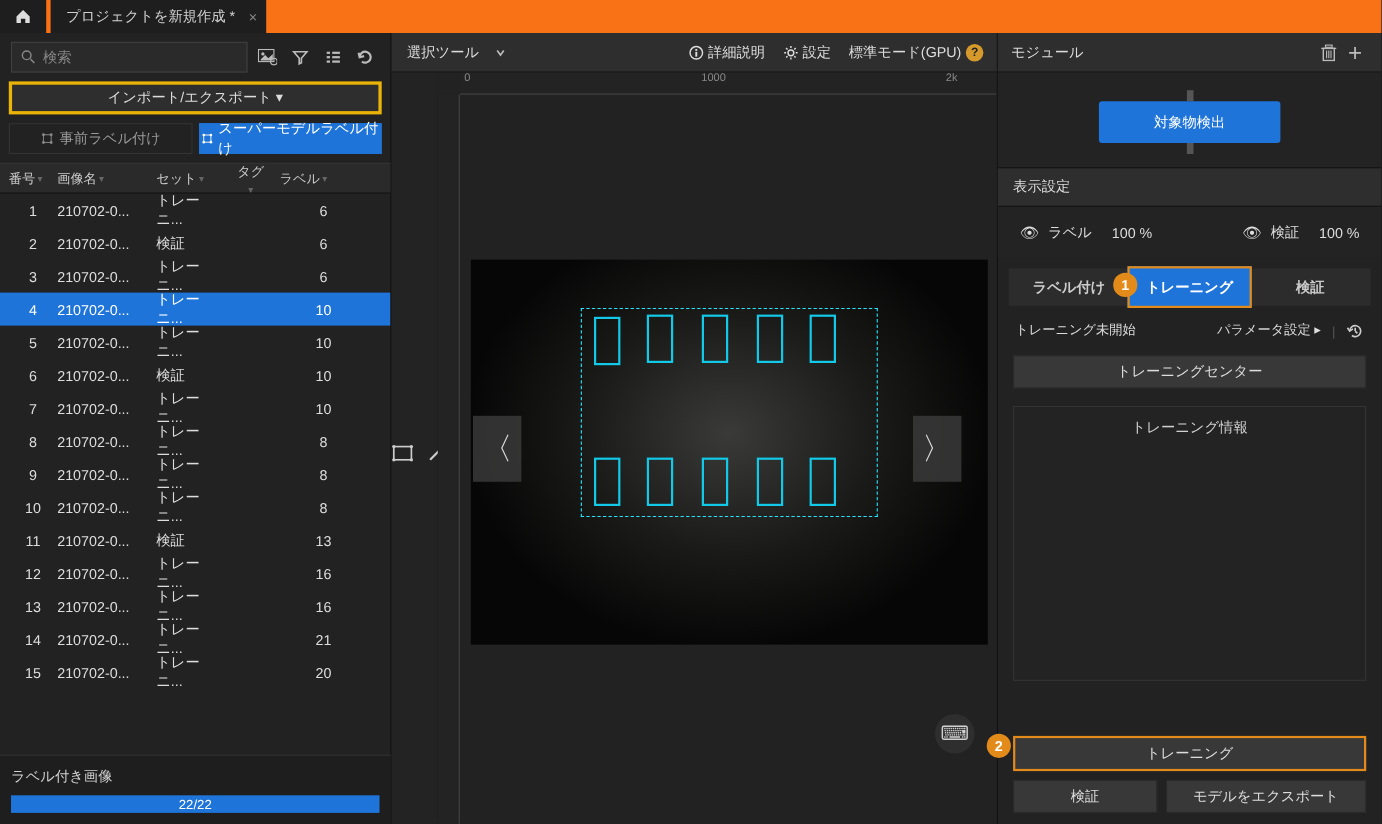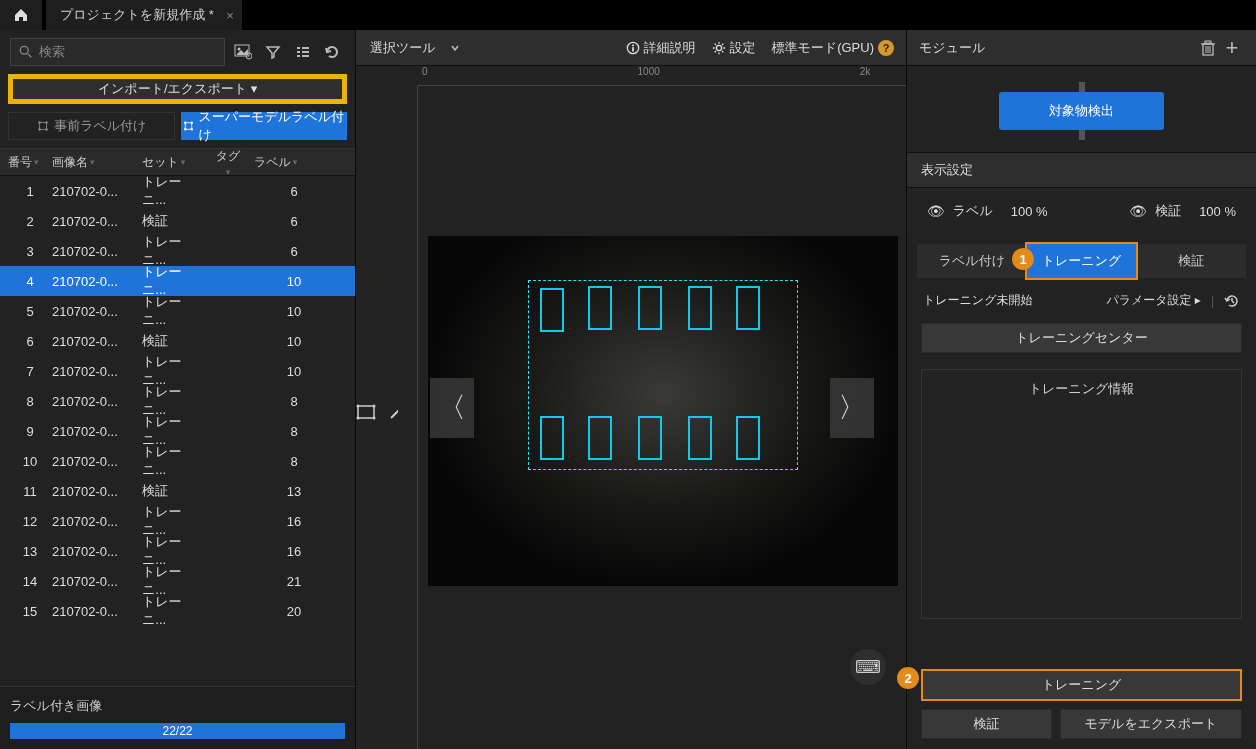--- a/index.html
+++ b/index.html
@@ -1,26 +1,26 @@
 <!DOCTYPE html>
 <html><head>
 <meta charset="utf-8">
 <style>
 * { margin: 0; padding: 0; box-sizing: border-box; font-family: "Segoe UI", -apple-system, sans-serif; }
 body { background: #1e1e1e; color: #d0d0d0; font-size: 13px; width: 1256px; height: 749px; overflow: hidden; display: flex; flex-direction: column; }
-.titlebar { height: 30px; background: #000000; display: flex; align-items: center; }
+.titlebar { height: 30px; background: #f97316; display: flex; align-items: center; }
 .home-btn { width: 42px; height: 30px; display: flex; align-items: center; justify-content: center; background: #1e1e1e; }
 .tab { padding: 0 28px 0 14px; height: 30px; display: flex; align-items: center; background: #1e1e1e; position: relative; margin-left: 4px; }
 .tab .close { position: absolute; right: 8px; color: #888; }
 .main { flex: 1; display: flex; overflow: hidden; }
 .left-panel { width: 356px; background: #222; border-right: 1px solid #0a0a0a; display: flex; flex-direction: column; }
 .search-row { display: flex; align-items: center; gap: 6px; padding: 8px 10px; }
 .search-box { flex: 1; background: #2a2a2a; border: 1px solid #404040; height: 28px; display: flex; align-items: center; padding: 0 8px; color: #888; }
 .icon-btn { width: 24px; height: 24px; display: flex; align-items: center; justify-content: center; color: #bbb; }
-.import-export { margin: 0 8px 8px; background: #2e2e2e; border: 5px solid #eab308; height: 30px; display: flex; align-items: center; justify-content: center; color: #ddd; }
+.import-export { margin: 0 8px 8px; background: #2e2e2e; border: 3px solid #eab308; height: 30px; display: flex; align-items: center; justify-content: center; color: #ddd; }
 .label-btns { display: flex; gap: 6px; padding: 0 8px 8px; }
 .label-btn { flex: 1; height: 28px; display: flex; align-items: center; justify-content: center; color: #999; border: 1px solid #333; }
 .label-btn.active { background: #1e74d8; color: #fff; border: 1px solid #1e74d8; }
 .table-head { display: flex; background: #2a2a2a; border-top: 1px solid #333; border-bottom: 1px solid #111; height: 28px; align-items: center; padding-left: 8px; }
 .th { color: #ccc; font-size: 12px; display: flex; align-items: center; gap: 2px; }
 .th .sort { color: #666; font-size: 9px; }
 .th.num { width: 44px; }
 .th.name { width: 90px; }
 .th.set { width: 60px; }
 .th.tag { width: 52px; flex-direction: column; }
@@ -65,21 +65,21 @@
 .rp-title { flex: 1; color: #ddd; }
 .rp-icon { width: 24px; color: #bbb; display: flex; justify-content: center; font-size: 16px; }
 .module-pipe { display: flex; flex-direction: column; align-items: center; padding: 16px 0 12px; background: #232323; }
 .pipe-dot { width: 6px; height: 10px; background: #555; }
 .module-node { background: #1e74d8; color: #fff; padding: 10px 50px; border-radius: 3px; }
 .section-head { background: #2e2e2e; padding: 8px 14px; color: #ddd; border-top: 1px solid #111; border-bottom: 1px solid #111; }
 .display-row { display: flex; justify-content: space-between; padding: 14px 20px; background: #232323; }
 .display-item { display: flex; align-items: center; gap: 8px; color: #ddd; }
 .eye { font-size: 14px; }
 .tabs3 { display: flex; margin: 10px 10px 0; position: relative; }
-.tab3 { flex: 1; text-align: center; padding: 8px 0; background: #2c2c2c; color: #ccc; }
+.tab3 { flex: 1; text-align: center; padding: 8px 0; background: #2c2c2c; color: #ccc; font-weight: bold; }
 .tab3.active { background: #1e74d8; color: #fff; border: 2px solid #e38b1a; margin: -2px; z-index: 2; position: relative; }
 .callout { position: absolute; width: 22px; height: 22px; border-radius: 50%; background: #e38b1a; color: #fff; display: flex; align-items: center; justify-content: center; font-weight: bold; z-index: 5; font-size: 13px; }
 .train-status { display: flex; justify-content: space-between; align-items: center; padding: 14px 16px; color: #ddd; font-size: 12px; }
 .btn-row { display: flex; gap: 8px; padding: 0 14px 10px; }
 .btn { flex: 1; background: #383838; color: #ddd; height: 30px; display: flex; align-items: center; justify-content: center; border: 1px solid #2a2a2a; }
 .info-box { margin: 6px 14px; border: 1px solid #333; padding: 10px; text-align: center; background: #232323; height: 250px; overflow: hidden; }
 .rp-bottom { margin-top: auto; padding: 10px 14px; display: flex; flex-direction: column; gap: 8px; position: relative; }
 .train-big { background: #383838; color: #ddd; height: 32px; display: flex; align-items: center; justify-content: center; border: 2px solid #e38b1a; width: 100%; }
 .bottom-row { display: flex; gap: 8px; }
 svg { display: block; }

